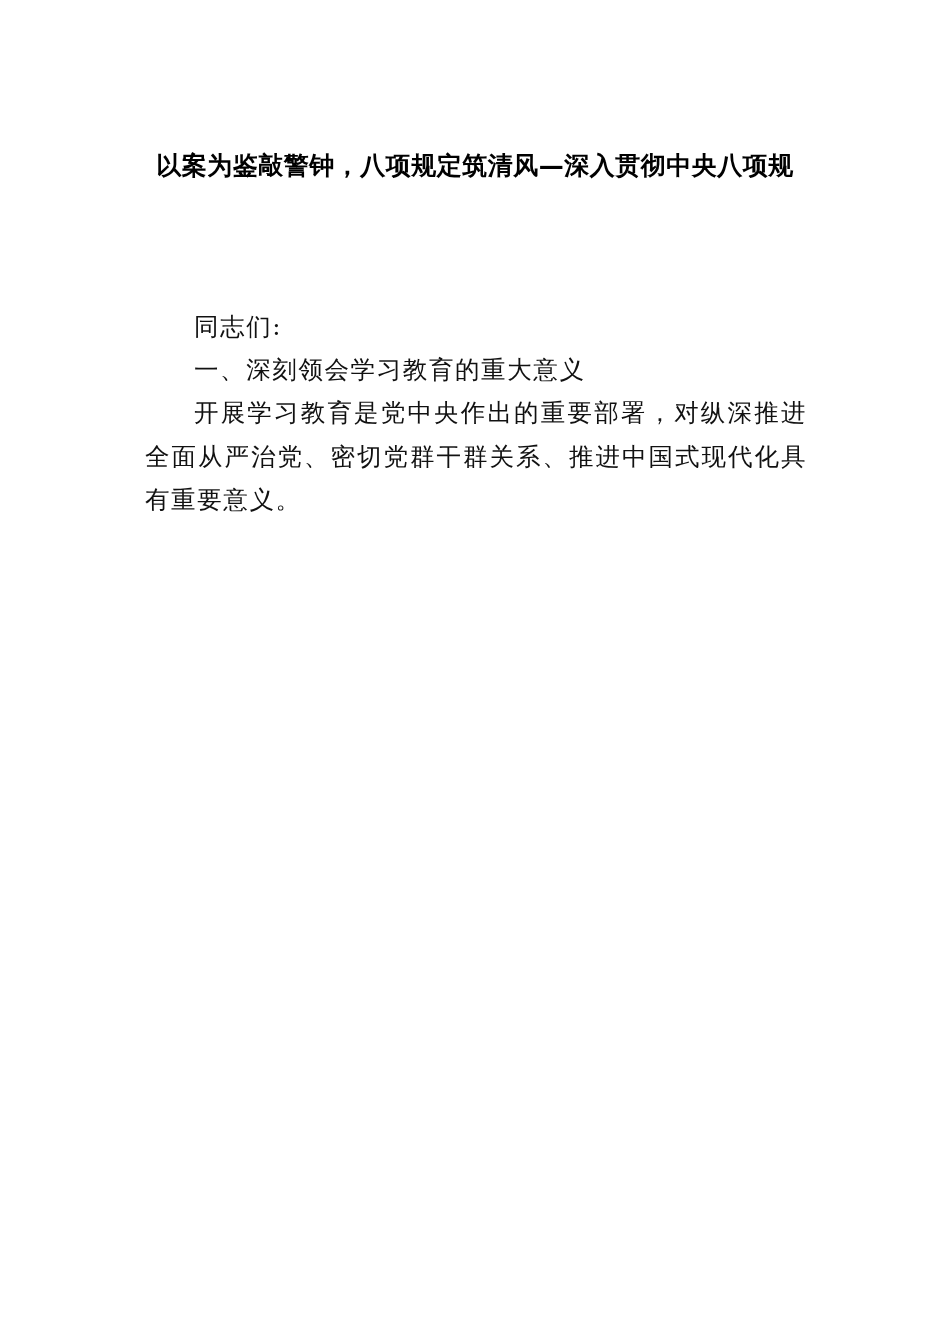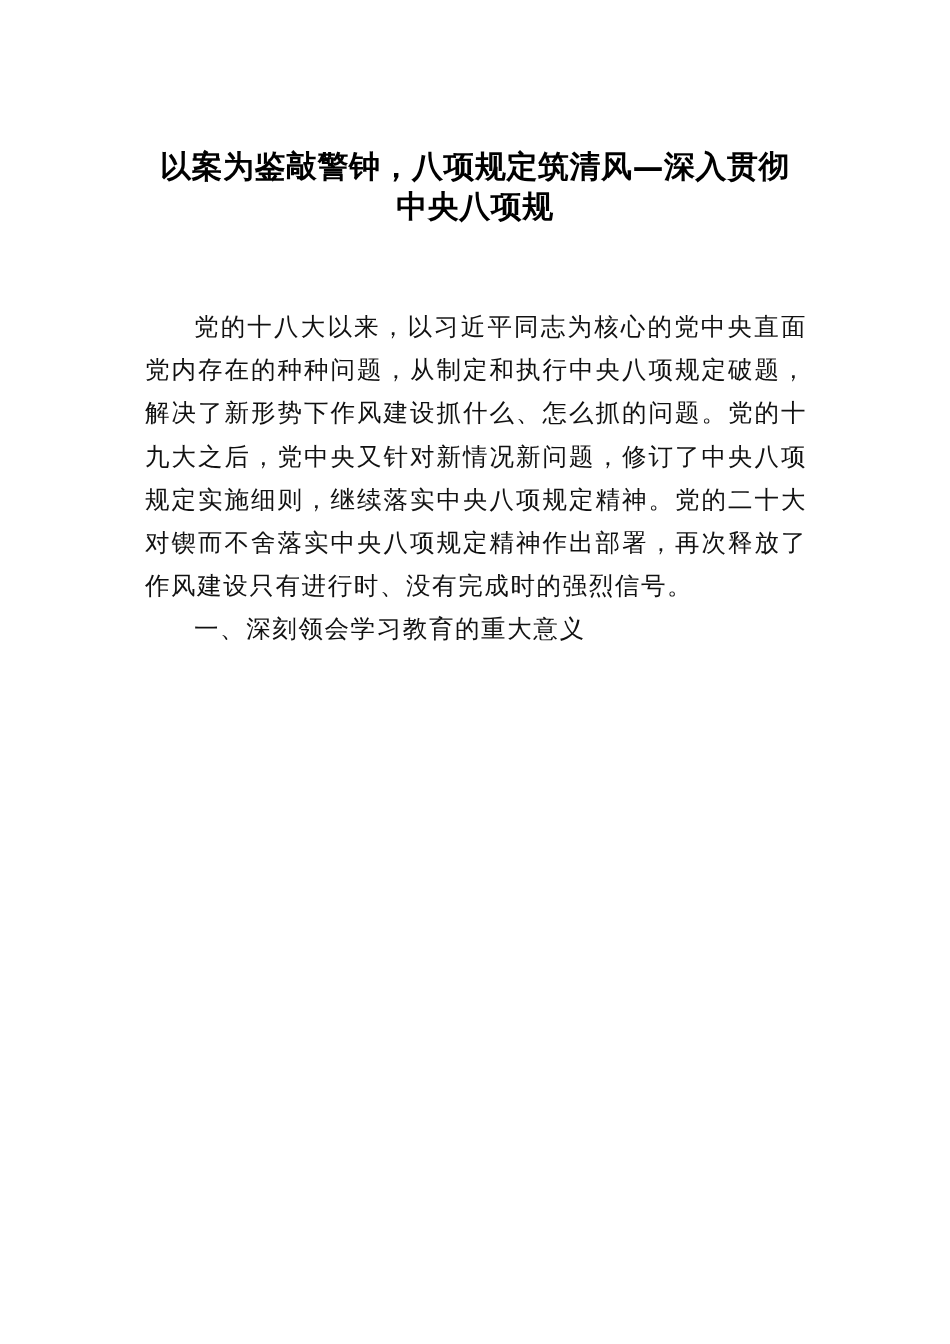--- a/index.html
+++ b/index.html
@@ -3,21 +3,21 @@
 <meta charset="utf-8">
 <style>
   html, body { margin: 0; padding: 0; background: #ffffff; }
   body { width: 950px; height: 1344px; overflow: hidden; position: relative; }
   .page {
     position: absolute; left: 0; top: 0; width: 950px; height: 1344px; background: #ffffff;
   }
   .title {
     position: absolute; left: 145px; width: 660px; top: 146px;
     font-family: "DejaVu Sans", sans-serif; font-weight: bold;
-    font-size: 31px; line-height: 40px; text-align: center; color: #000;
+    font-size: 25px; line-height: 40px; text-align: center; color: #000;
     letter-spacing: 0.5px;
   }
   .body {
     position: absolute; left: 145px; width: 662px; top: 305px;
     font-family: "DejaVu Serif", serif; font-size: 24.5px; line-height: 43.2px;
     color: #111; text-align: justify; text-justify: inter-character;
     letter-spacing: 1.6px;
   }
   .body p { margin: 0; text-indent: 2em; }
   .body p.heading { text-indent: 2em; }
@@ -25,16 +25,17 @@
 </style>
 </head>
 <body>
 
 <div class="page">
   <div class="title">
     <div>以案为鉴敲警钟，八项规定筑清风—深入贯彻中央八项规</div>
   </div>
 
   <div class="body">
-    <p>党的十八大以来，以习近平同志为核心的党中央直面党内存在的种种问题，从制定和执行中央八项规定破题，解决了新形势下作风建设抓什么、怎么抓的问题。党的十九大之后，党中央又针对新情况新问题，修订了中央八项规定实施细则，继续落实中央八项规定精神。党的二十大对锲而不舍落实中央八项规定精神作出部署，再次释放了作风建设只有进行时、没有完成时的强烈信号。</p>
+    <p>同志们:</p>
     <p class="heading">一、深刻领会学习教育的重大意义</p>
+    <p>开展学习教育是党中央作出的重要部署，对纵深推进全面从严治党、密切党群干群关系、推进中国式现代化具有重要意义。</p>
   </div>
 </div>
 
 </body></html>

